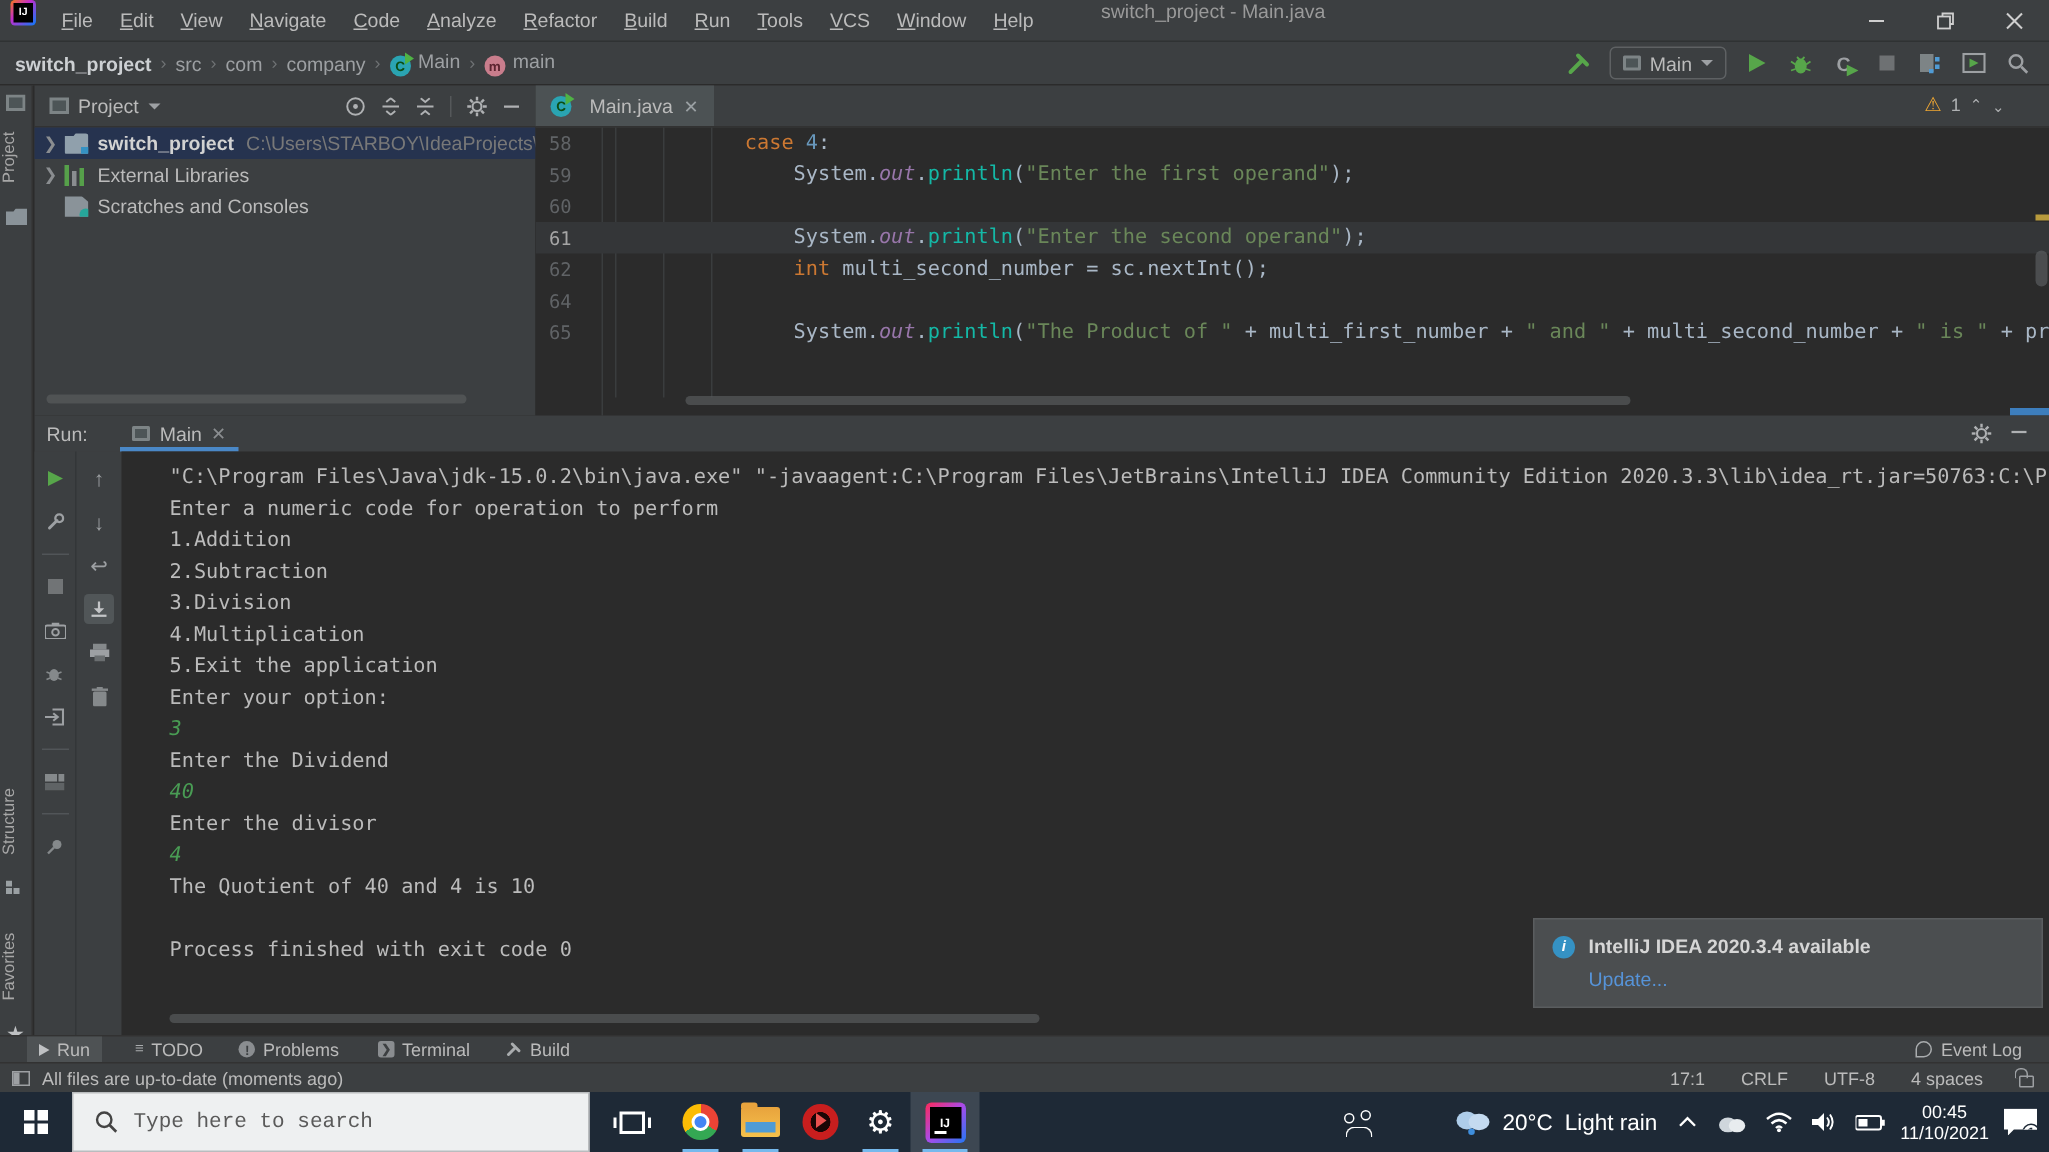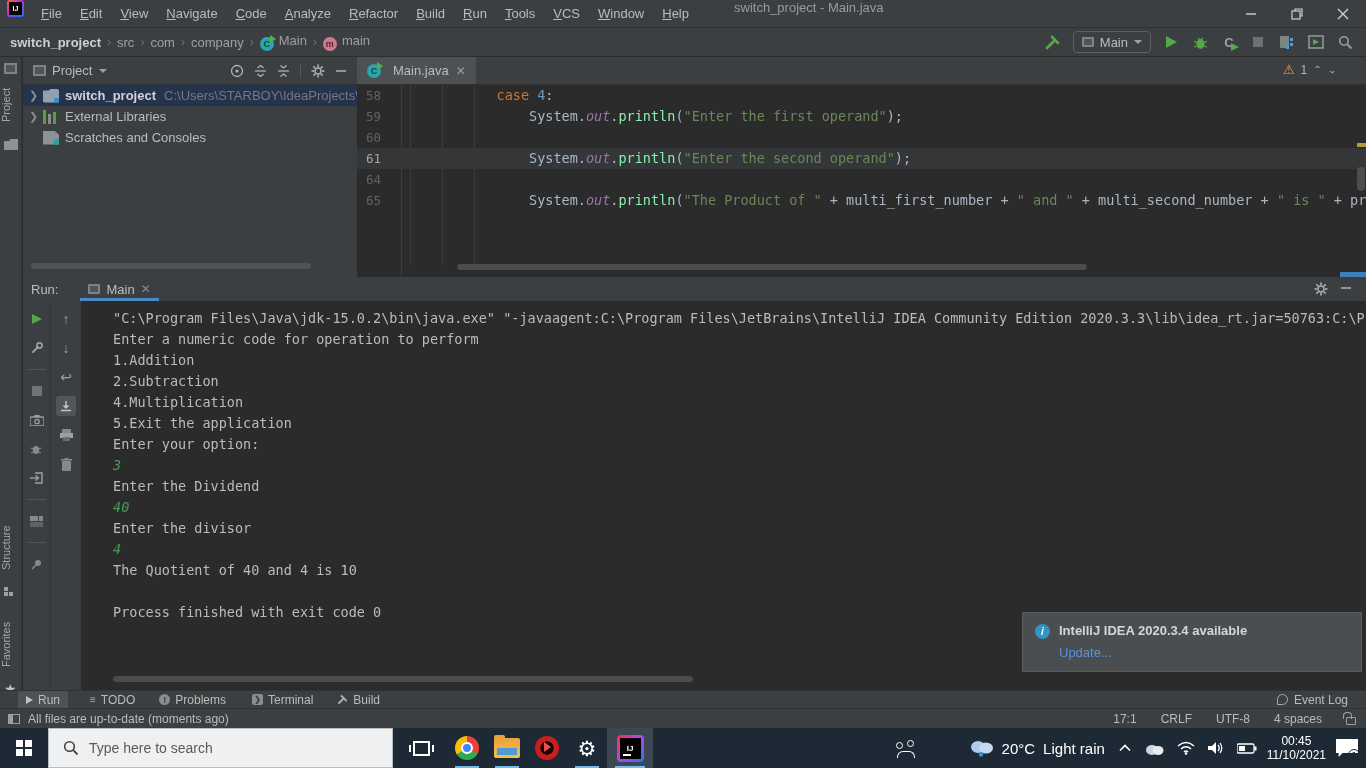--- a/index.html
+++ b/index.html
@@ -79,21 +79,21 @@
   .code-wrap { position:absolute; top:28px; left:0; right:0; bottom:0; overflow:hidden;
     font-family:"DejaVu Sans Mono", monospace; font-size:13.5px; }
   .code-line { display:flex; height:21px; line-height:21px; white-space:pre; }
   .code-line.current { background:#343638; }
   .code-line.current .lnum { color:#a5a5a5; }
   .lnum { width:34px; text-align:right; padding-right:10px; color:#606366; font-size:12.5px; flex:none; }
   .lcode { padding-left:8px; }
   .gutter-border { position:absolute; top:28px; bottom:0; left:44px; width:1px; background:#3a3d3e; }
   .iguide { position:absolute; top:28px; bottom:12px; width:1px; background:#3a3d3e; }
   .sp{color:#a9b7c6} .sk{color:#cc7832} .sn{color:#6897bb} .ss{color:#6a8759}
-  .sf{color:#9876aa;font-style:italic} .sm{color:#86efac} .sc{color:#808080}
+  .sf{color:#9876aa;font-style:italic} .sm{color:#14b8a6} .sc{color:#808080}
   .editor-warn { position:absolute; top:5px; right:30px; display:flex; align-items:center; gap:6px;
     color:#afb1b3; font-size:12px; }
   .warn-tri { color:#f0a732; font-size:13px; }
   .err-stripe-warn { position:absolute; right:0; top:86px; width:9px; height:4px; background:#b89a3c; }
   .vscroll { position:absolute; right:1px; top:110px; width:8px; height:24px; background:#5a5d5f; opacity:.7; border-radius:4px;}
   .split-blue { position:absolute; right:0; bottom:0; width:26px; height:5px; background:#3d7ebd; }
 
   
   .runpanel { position:absolute; top:277px; left:23px; width:1343px; height:413px; background:#3c3f41; }
   .rp-head { height:24px; display:flex; align-items:center; font-size:13px; color:#bbb; position:relative;}
@@ -150,21 +150,21 @@
   .lock-ic::before { content:""; position:absolute; left:-4px; top:-6px; width:7px; height:6px;
     border:1.5px solid #9da0a3; border-bottom:none; border-radius:4px 4px 0 0; }
 
   
   .taskbar { position:absolute; top:728px; left:0; width:1366px; height:40px; background:#1e2936;
     display:flex; align-items:center; }
   .start { width:48px; height:40px; display:flex; align-items:center; justify-content:center; }
   .winlogo { width:16px; height:16px; display:grid; grid-template-columns:7px 7px; grid-template-rows:7px 7px; gap:2px; }
   .winlogo i { background:#fff; }
   .tsearch { width:345px; height:40px; background:#eef0f1; border:1px solid #b9bcbe; display:flex;
-    align-items:center; gap:10px; padding-left:14px; color:#5a5a5a; font-size:14px; }
+    align-items:center; gap:10px; padding-left:14px; color:#5a5a5a; font-size:14px;font-family:Liberation Mono, monospace; }
   .task-ic { width:40px; height:40px; display:flex; align-items:center; justify-content:center; position:relative; }
   .underline-app::after { content:""; position:absolute; bottom:0; left:8px; right:8px; height:2px; background:#76b9ed; }
   .taskview { width:17px; height:15px; border:2px solid #fff; position:relative; }
   .taskview::before { content:""; position:absolute; left:-6px; top:2px; width:2px; height:7px; background:#fff; }
   .taskview::after { content:""; position:absolute; right:-6px; top:2px; width:2px; height:7px; background:#fff; }
   .chrome-ic { width:24px; height:24px; border-radius:50%;
     background:conic-gradient(from 0deg,#ea4335 0 33%,#34a853 0 66%,#fbbc05 0 100%); position:relative; }
   .chrome-ic::after { content:""; position:absolute; inset:6px; background:#4285f4; border:2.5px solid #fff; border-radius:50%; }
   .folder-tb { width:26px; height:20px; background:linear-gradient(#e8a33d,#f6c14b); border-radius:2px; position:relative; }
   .folder-tb::before { content:""; position:absolute; top:-3px; left:0; width:11px; height:4px; background:#e8a33d;
@@ -432,20 +432,21 @@
     </div>
     <div class="gutter-border"></div>
     <div class="iguide" style="left:53px;"></div>
     <div class="iguide" style="left:85px;"></div>
     <div class="iguide" style="left:117px;"></div>
     <div class="code-wrap" id="code-lines">
         <div class="code-line"><span class="lnum">58</span><span class="lcode"><span class="sp">            </span><span class="sk">case</span><span class="sp"> </span><span class="sn">4</span><span class="sp">:</span></span></div>
         <div class="code-line"><span class="lnum">59</span><span class="lcode"><span class="sp">                System.</span><span class="sf">out</span><span class="sp">.</span><span class="sm">println</span><span class="sp">(</span><span class="ss">"Enter the first operand"</span><span class="sp">);</span></span></div>
         <div class="code-line"><span class="lnum">60</span></div>
         <div class="code-line current"><span class="lnum">61</span><span class="lcode"><span class="sp">                System.</span><span class="sf">out</span><span class="sp">.</span><span class="sm">println</span><span class="sp">(</span><span class="ss">"Enter the second operand"</span><span class="sp">);</span></span></div>
+        <div class="code-line"><span class="lnum">62</span><span class="lcode"><span class="sp">                </span><span class="sk">int</span><span class="sp"> multi_second_number = sc.nextInt();</span></span></div>
         <div class="code-line"><span class="lnum">64</span></div>
         <div class="code-line"><span class="lnum">65</span><span class="lcode"><span class="sp">                System.</span><span class="sf">out</span><span class="sp">.</span><span class="sm">println</span><span class="sp">(</span><span class="ss">"The Product of "</span><span class="sp"> + multi_first_number + </span><span class="ss">" and "</span><span class="sp"> + multi_second_number + </span><span class="ss">" is "</span><span class="sp"> + pro</span></span></div>
       </div>
     <div class="editor-warn">
       <span class="warn-tri">⚠</span>
       <span>1</span>
       <span style="font-size:10px;">⌃</span>
       <span style="font-size:10px;transform:rotate(180deg);display:inline-block;">⌃</span>
     </div>
     <div class="err-stripe-warn"></div>
@@ -574,20 +575,21 @@
               <rect x="0" y="1" width="11" height="1.6" fill="#85898b"></rect>
               <rect x="3.5" y="0" width="4" height="1.5" fill="#85898b"></rect>
             </svg>
           </span>
       </div>
       <div class="console" id="console-lines">
           <div class="console-line cl-path">"C:\Program Files\Java\jdk-15.0.2\bin\java.exe" "-javaagent:C:\Program Files\JetBrains\IntelliJ IDEA Community Edition 2020.3.3\lib\idea_rt.jar=50763:C:\Progra</div>
           <div class="console-line cl-out">Enter a numeric code for operation to perform</div>
           <div class="console-line cl-out">1.Addition</div>
           <div class="console-line cl-out">2.Subtraction</div>
+          <div class="console-line cl-out">3.Division</div>
           <div class="console-line cl-out">4.Multiplication</div>
           <div class="console-line cl-out">5.Exit the application</div>
           <div class="console-line cl-out">Enter your option:</div>
           <div class="console-line cl-in">3</div>
           <div class="console-line cl-out">Enter the Dividend</div>
           <div class="console-line cl-in">40</div>
           <div class="console-line cl-out">Enter the divisor</div>
           <div class="console-line cl-in">4</div>
           <div class="console-line cl-out">The Quotient of 40 and 4 is 10</div>
           <div class="console-line cl-out">&nbsp;</div>

